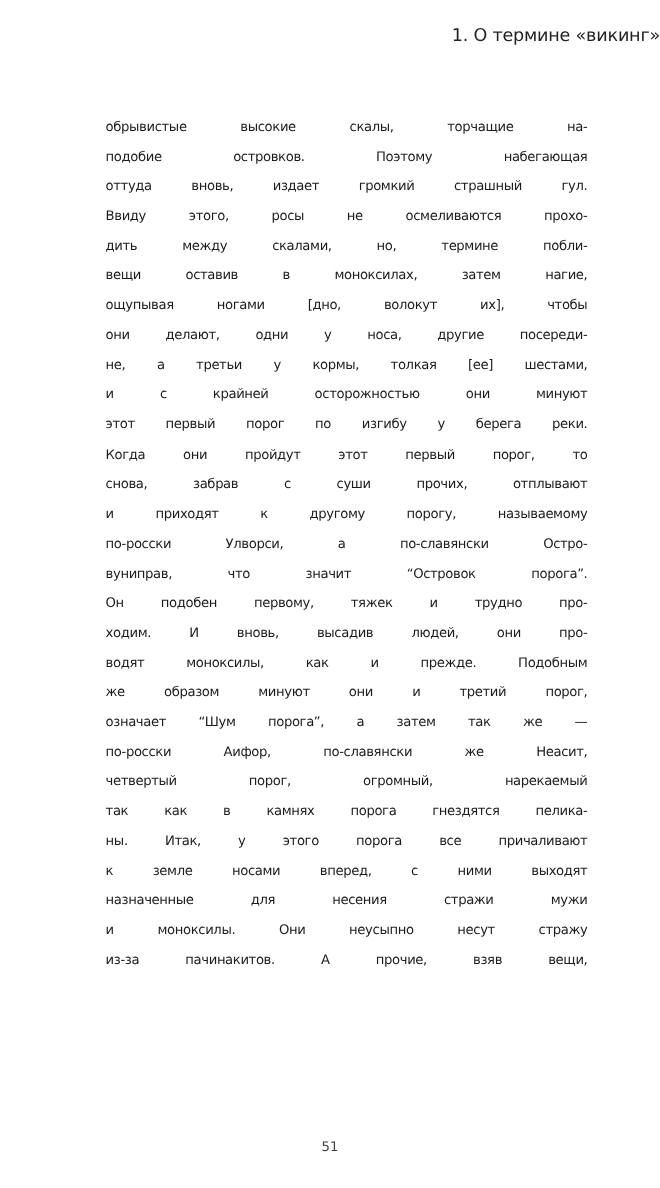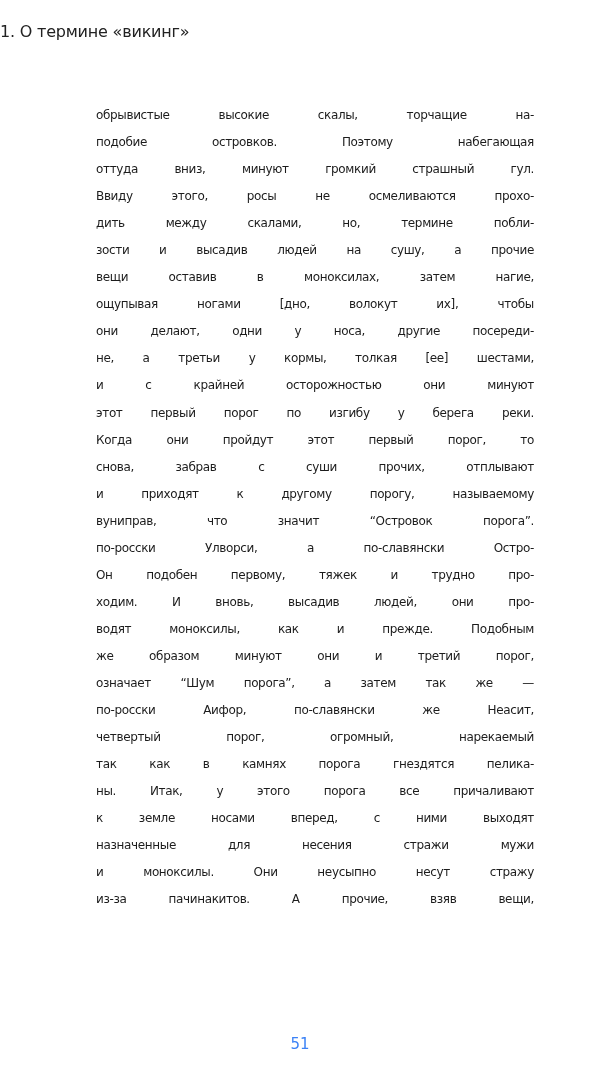--- a/index.html
+++ b/index.html
@@ -1,48 +1,47 @@
 <!DOCTYPE html>
 <html><head>
 <meta charset="utf-8">
 <style>
   html, body { margin: 0; padding: 0; background: #ffffff; }
   body { width: 600px; height: 1080px; position: relative; overflow: hidden;
          font-family: "DejaVu Sans", sans-serif; color: #1c1c1c; }
-  .header { position: absolute; top: 22px; left: 0; width: 600px; text-align: left;
+  .header { position: absolute; top: 22px; left: 0; width: 600px; text-align: right;
             font-size: 16px; letter-spacing: -0.2px; color: #222; }
   .body-text { position: absolute; top: 102px; left: 96px; width: 438px; }
   .line { height: 27.05px; line-height: 27px; font-size: 12px; white-space: nowrap;
           text-align: justify; text-align-last: justify; letter-spacing: -0.35px; }
   .page-num { position: absolute; top: 1035px; left: 0; width: 600px; text-align: center;
-              font-size: 15px; color: #3b82f6; }
+              font-size: 12px; color: #404040; }
 </style>
 </head>
 <body>
 
 <div class="header">1. О термине «викинг»</div>
 
 <div class="body-text">
   <div class="line">обрывистые высокие скалы, торчащие на-</div>
   <div class="line">подобие островков. Поэтому набегающая</div>
-  <div class="line">оттуда вниз, минуют громкий страшный гул.</div>
+  <div class="line">оттуда вновь, издает громкий страшный гул.</div>
   <div class="line">Ввиду этого, росы не осмеливаются прохо-</div>
   <div class="line">дить между скалами, но, термине побли-</div>
-  <div class="line">зости и высадив людей на сушу, а прочие</div>
   <div class="line">вещи оставив в моноксилах, затем нагие,</div>
   <div class="line">ощупывая ногами [дно, волокут их], чтобы</div>
   <div class="line">они делают, одни у носа, другие посереди-</div>
   <div class="line">не, а третьи у кормы, толкая [ее] шестами,</div>
   <div class="line">и с крайней осторожностью они минуют</div>
   <div class="line">этот первый порог по изгибу у берега реки.</div>
   <div class="line">Когда они пройдут этот первый порог, то</div>
   <div class="line">снова, забрав с суши прочих, отплывают</div>
   <div class="line">и приходят к другому порогу, называемому</div>
+  <div class="line">по-росски Улворси, а по-славянски Остро-</div>
   <div class="line">вуниправ, что значит “Островок порога”.</div>
-  <div class="line">по-росски Улворси, а по-славянски Остро-</div>
   <div class="line">Он подобен первому, тяжек и трудно про-</div>
   <div class="line">ходим. И вновь, высадив людей, они про-</div>
   <div class="line">водят моноксилы, как и прежде. Подобным</div>
   <div class="line">же образом минуют они и третий порог,</div>
   <div class="line">означает “Шум порога”, а затем так же —</div>
   <div class="line">по-росски Аифор, по-славянски же Неасит,</div>
   <div class="line">четвертый порог, огромный, нарекаемый</div>
   <div class="line">так как в камнях порога гнездятся пелика-</div>
   <div class="line">ны. Итак, у этого порога все причаливают</div>
   <div class="line">к земле носами вперед, с ними выходят</div>

